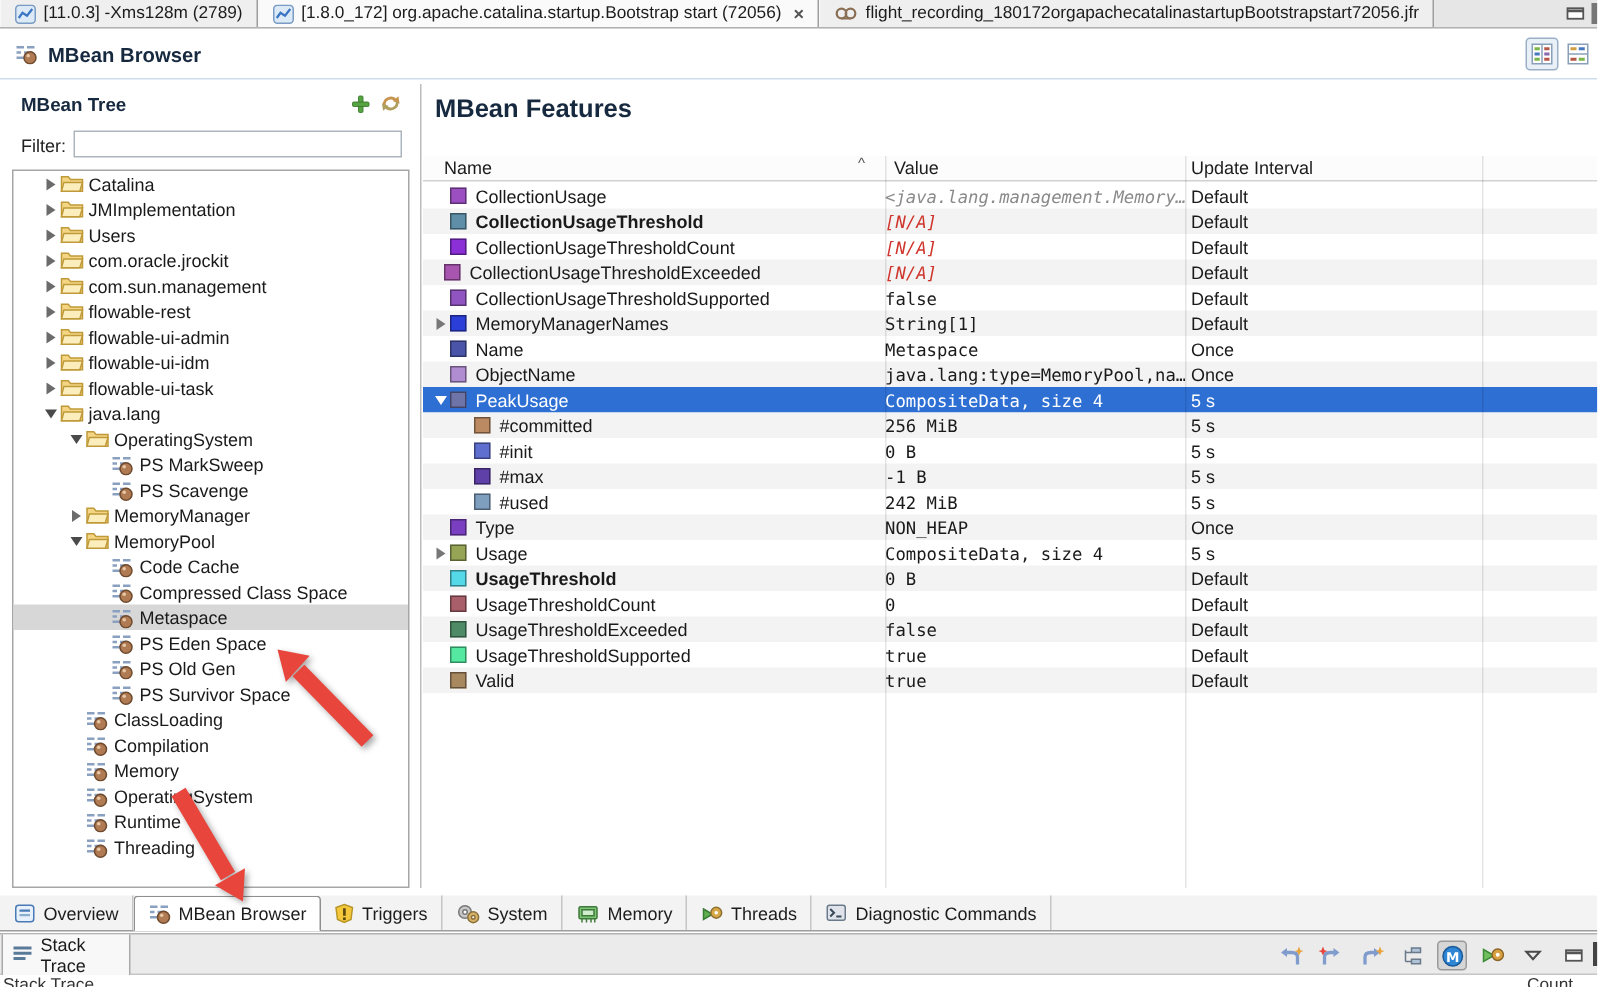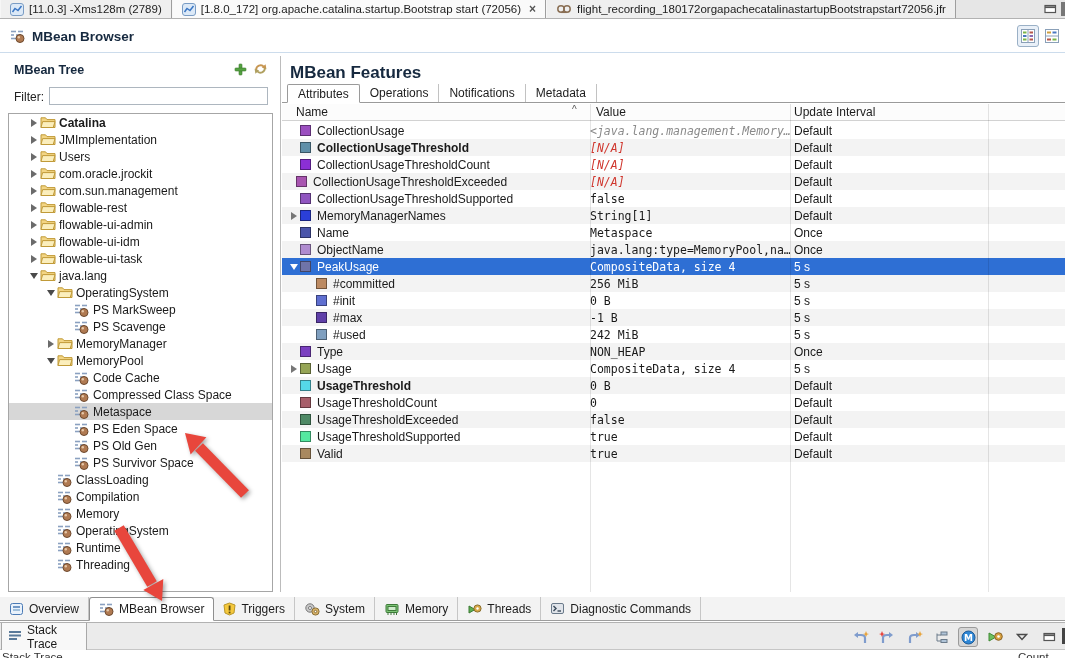--- a/index.html
+++ b/index.html
@@ -199,21 +199,21 @@
             <polygon points="12.6,2.2 13.4,7.2 8.8,5.4" fill="#c79550"></polygon>
             <path d="M11.8 5.8 A4.4 4.4 0 0 1 4 9" fill="none" stroke="#b0a060" stroke-width="1.9"></path>
             <polygon points="2.4,11.8 1.6,6.8 6.2,8.6" fill="#b0a060"></polygon>
           </svg>
         </span>
       </span>
     </div>
   <div class="filter-label">Filter:</div>
   <input class="filter-input" type="text" value="" style="">
   <div class="tree-box" id="tree">
-      <div class="tree-row" style="padding-left: 18px; font-weight: bold;">
+      <div class="tree-row" style="padding-left: 18px;">
         <span class="twisty">
           <span class="tw-c"></span>
         </span>
         <span class="tree-ico">
           <svg width="16" height="13">
             <path d="M1 3 L1 1.8 L5.5 1.8 L7 3.6 L15 3.6 L15 11.5 L1 11.5 Z" fill="#f3d584" stroke="#c09a38"></path>
             <path d="M2.6 5.6 L15 5.6 L13.2 11.5 L1 11.5 Z" fill="#fbeebc" stroke="#c09a38"></path>
           </svg>
         </span>
         <span class="tree-label">Catalina</span>
@@ -597,34 +597,20 @@
             <circle cx="10" cy="9.5" r="4" fill="#b07a52" stroke="#6e4a2e"></circle>
             <circle cx="8.8" cy="8.2" r="1.2" fill="#e6c8a8"></circle>
           </svg>
         </span>
         <span class="tree-label">Threading</span>
       </div>
     </div>
 
   <div class="rp-border"></div>
   <div class="rp-title">MBean Features</div>
-  <div class="ftabs" id="ftabs">
-      <div class="ftab active">
-        <span>Attributes</span>
-      </div>
-      <div class="ftab">
-        <span>Operations</span>
-      </div>
-      <div class="ftab">
-        <span>Notifications</span>
-      </div>
-      <div class="ftab">
-        <span>Metadata</span>
-      </div>
-    </div>
 
   <div class="thead">
     <span class="h-name">Name</span>
     <span class="h-sort">^</span>
     <span class="h-value">Value</span>
     <span class="h-interval">Update Interval</span>
   </div>
   <div class="tbody" id="tbody">
       <div class="row">
         <div class="cell-name" style="padding-left: 6px;">

